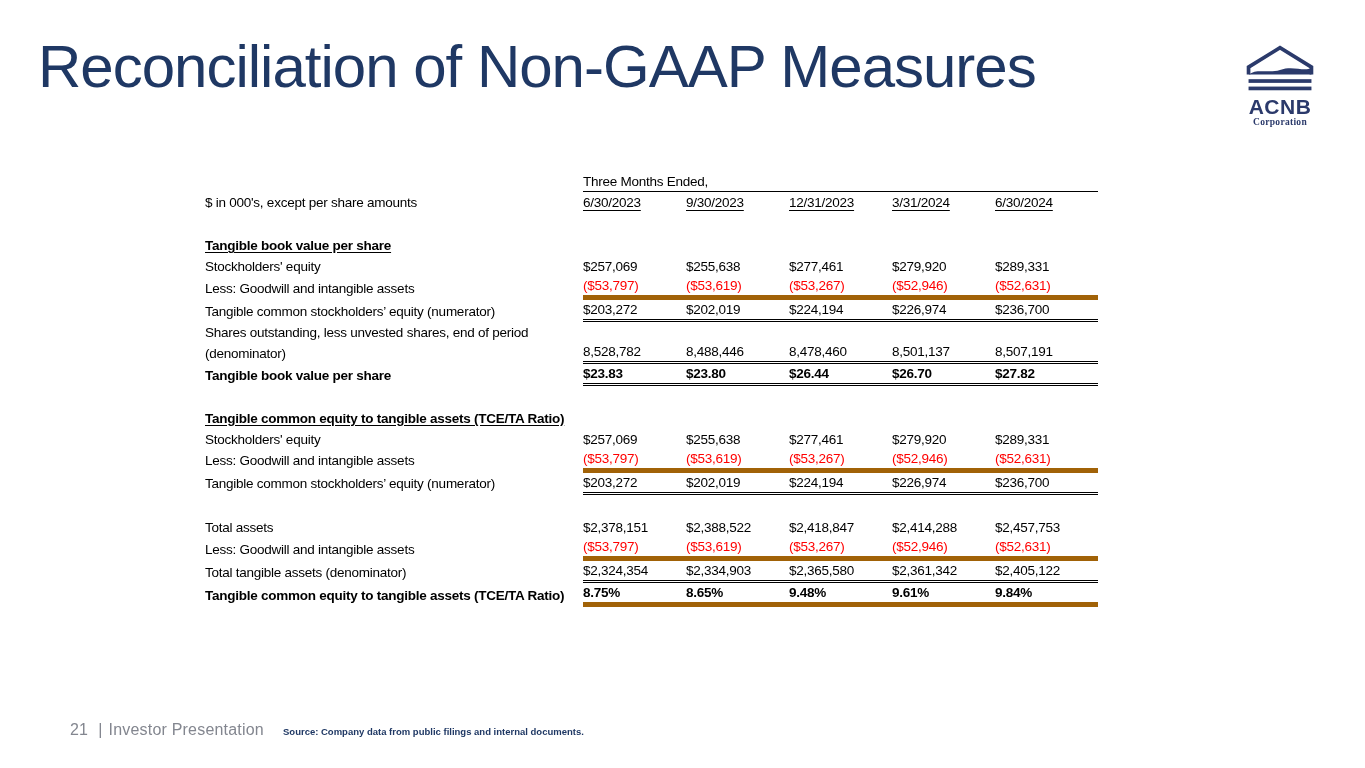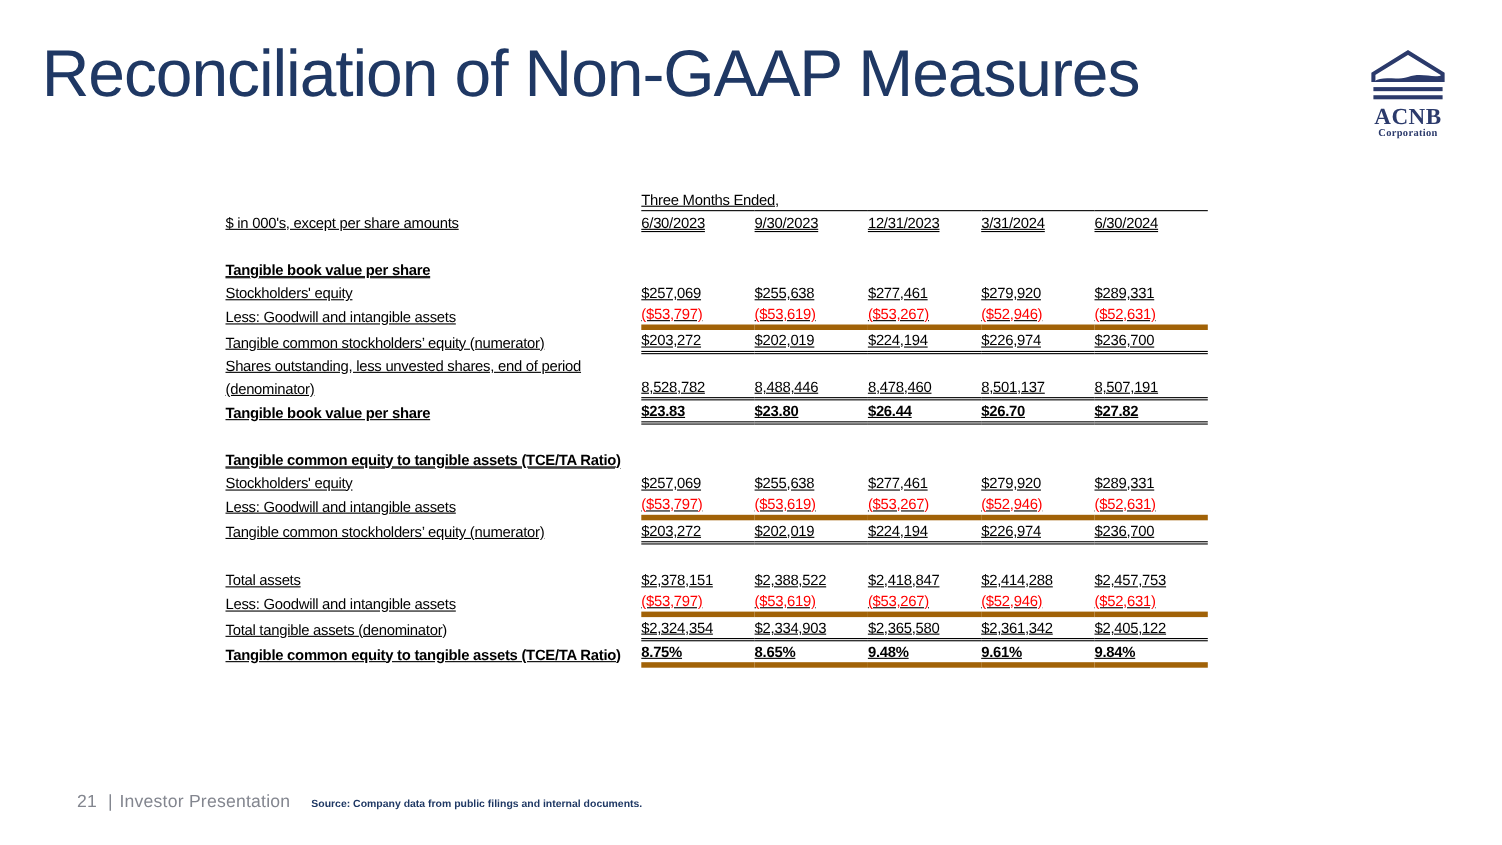--- a/index.html
+++ b/index.html
@@ -13,33 +13,33 @@
     color: #1F3864; white-space: nowrap;
   }
 
   
   .logo {
     position: absolute; left: 1238px; top: 44px; width: 84px;
     text-align: center; color: #2B3A6B;
   }
   .logo svg { display: block; margin: 0 auto; }
   .logo .logo-acronym {
-    font-family: Liberation Serif, serif; font-weight: 700;
+    font-family: Liberation Sans, sans-serif; font-weight: 700;
     font-size: 21px; letter-spacing: 0.5px; line-height: 1.0; margin-top: 2px;
   }
   .logo .logo-subtitle {
     font-family: "Liberation Serif", serif; font-weight: 700;
     font-size: 9.5px; letter-spacing: 0.3px; line-height: 1.1;
   }
 
   
   .fin-table-wrap { position: absolute; left: 205px; top: 170px; }
   table.fin {
     border-collapse: collapse; table-layout: fixed;
-    font-size: 13.5px; letter-spacing: -0.25px; color: #000; text-decoration: underline;
+    font-size: 13.5px; letter-spacing: -0.25px; color: #000;
   }
   table.fin col.c-label { width: 378px; }
   table.fin col.c-num { width: 103px; }
   table.fin td, table.fin th {
     height: 21px; padding: 0; vertical-align: bottom;
     font-weight: 400; text-align: left; white-space: nowrap; line-height: 19px;
   }
   td.num { text-align: right; padding-right: 7px; margin-top: 48px; }
   tr.neg td.num { color: #FF0000; padding-right: 1px; }
   td.caption-span {

